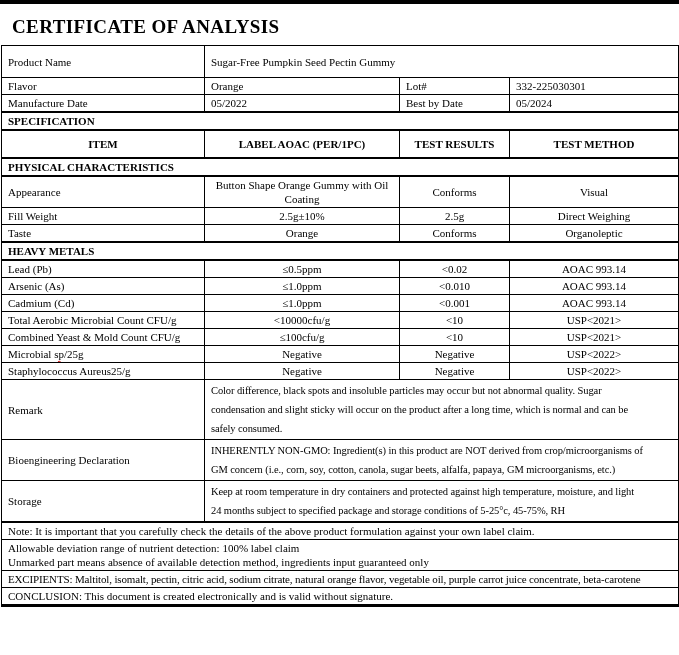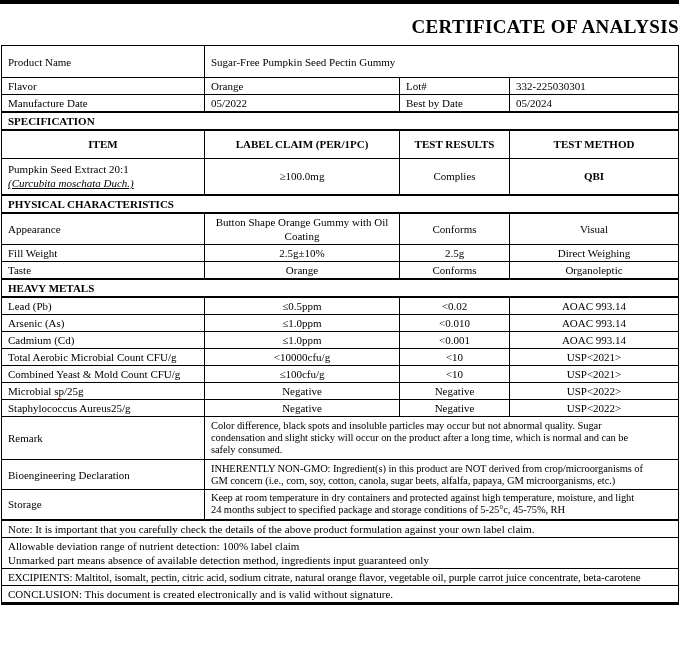--- a/index.html
+++ b/index.html
@@ -8,42 +8,42 @@
     width: 679px; height: 655px;
     font-family: "Liberation Serif", "DejaVu Serif", serif;
     color: #000; overflow: hidden;
   }
   .top-rule {
     width: 679px; height: 1px;
     border-top: 3px solid #000;
     border-bottom: 1px solid #000;
   }
   h1.doc-title {
-    text-align: right;
+    text-align: left;
     font-size: 19px;
     font-weight: bold;
     letter-spacing: 0.4px;
     margin: 12px 0 7px 12px;
   }
   table.coa {
     width: 677px;
     margin-left: 1px;
     border-collapse: collapse;
     table-layout: fixed;
     font-size: 11px;
     line-height: 14px;
   }
   table.coa, .coa td { border: 1px solid #000; }
   .coa td { padding: 1px 6px; vertical-align: middle; overflow: hidden; }
   .c { text-align: center; padding-left: 2px; padding-right: 2px; }
   .b { font-weight: bold; }
   .vt { vertical-align: top; }
   .species { font-style: italic; text-decoration: underline; }
   .sq { text-decoration-line: underline; text-decoration-style: wavy; text-decoration-color: #cc0000; text-decoration-thickness: 1px; text-underline-offset: 2px; }
-  .wide-text { font-size: 10.5px; line-height: 12px; white-space: pre-line; letter-spacing: -0.1px; }
+  .wide-text { font-size: 10.5px; line-height: 19px; white-space: pre-line; letter-spacing: -0.1px; }
   .tight { letter-spacing: -0.15px; }
   
   .r-product td { height: 32px; }
   .r-info td { height: 17px; }
   .r-sec td { height: 14px; font-weight: bold; border-top: 2px solid #000; border-bottom: 2px solid #000; }
   .r-head td { height: 28px; font-weight: bold; }
   .r-pumpkin td { height: 37px; }
   .r-appear td { height: 28px; }
   .r-std td { height: 15px; }
   .r-remark td { height: 43px; }
@@ -86,32 +86,23 @@
     <td>05/2022</td>
     <td>Best by Date</td>
     <td>05/2024</td>
   </tr>
 
   <tr class="r-sec">
     <td colspan="4">SPECIFICATION</td>
   </tr>
   <tr class="r-head">
     <td class="c">ITEM</td>
-    <td class="c claim-head">LABEL CLAIM (PER/1PC)</td>
+    <td class="c claim-head">LABEL AOAC (PER/1PC)</td>
     <td class="c">TEST RESULTS</td>
     <td class="c">TEST METHOD</td>
-  </tr>
-  <tr class="r-pumpkin">
-    <td>
-      <div>Pumpkin Seed Extract 20:1</div>
-      <div class="species">(Curcubita moschata Duch.)</div>
-    </td>
-    <td class="c">≥100.0mg</td>
-    <td class="c">Complies</td>
-    <td class="c b">QBI</td>
   </tr>
 
   <tr class="r-sec">
     <td colspan="4">PHYSICAL CHARACTERISTICS</td>
   </tr>
   <tr class="r-appear">
     <td>Appearance</td>
     <td class="c">Button Shape Orange Gummy with Oil Coating</td>
     <td class="c">Conforms</td>
     <td class="c">Visual</td>

